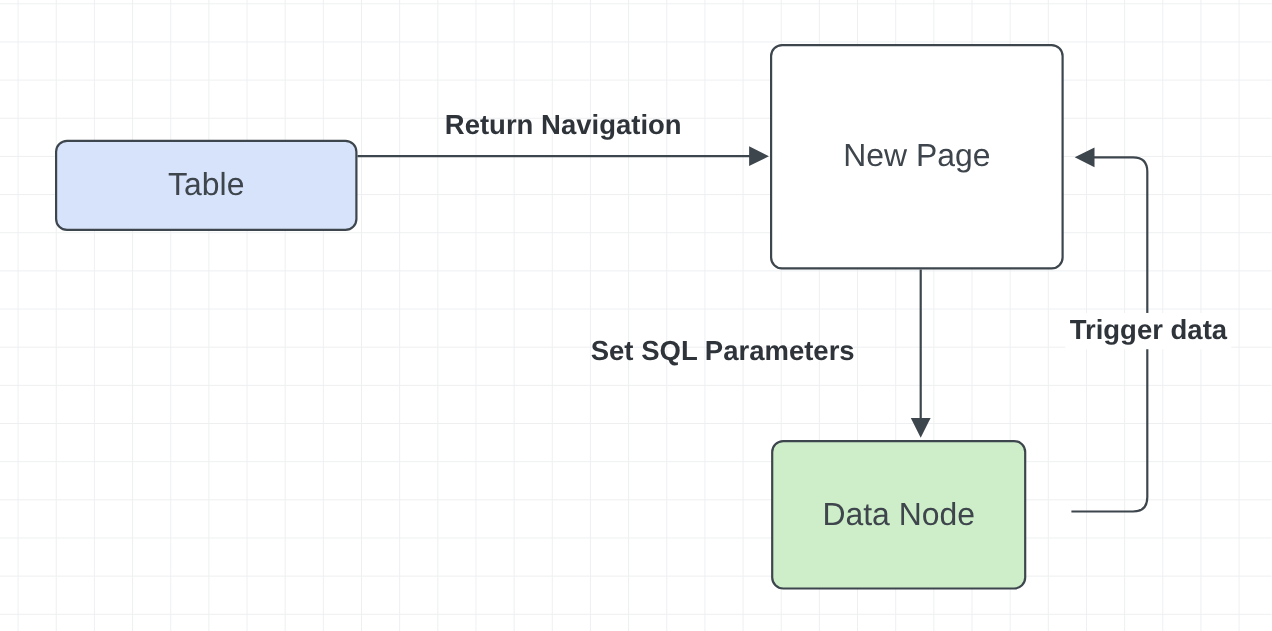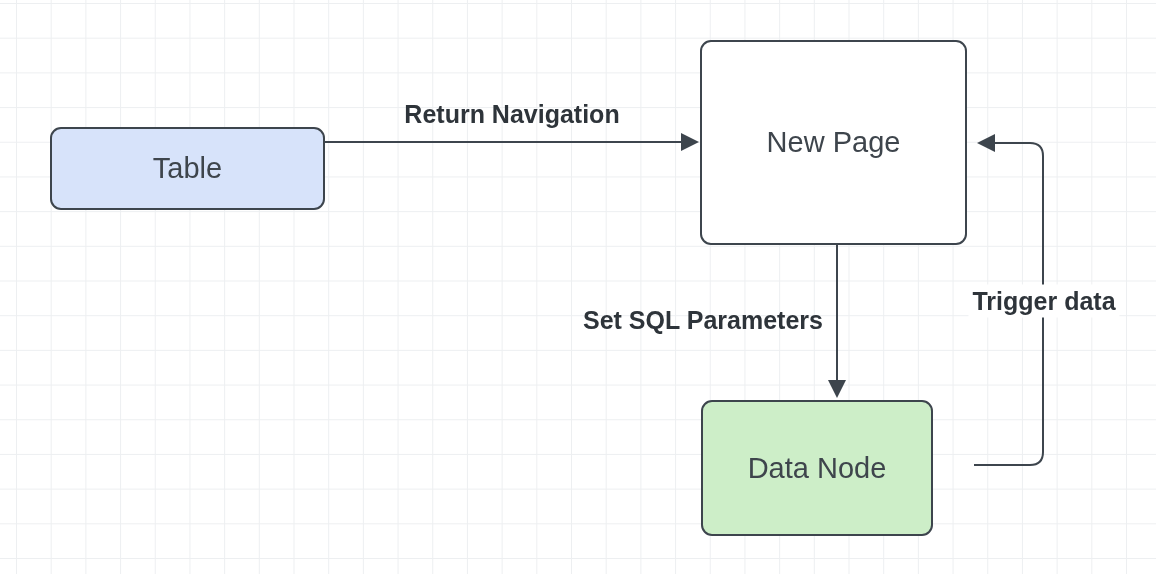--- a/index.html
+++ b/index.html
@@ -63,21 +63,21 @@
   .edge-label {
     position: absolute;
     transform: translate(-50%, -50%);
     font-size: 25px;
     font-weight: bold;
     color: #2e343a;
     white-space: nowrap;
     z-index: 3;
   }
   .label-trigger { left: 512px; top: 114px; }
-  .label-sql     { left: 703px; top: 320px; }
+  .label-sql     { left: 657px; top: 320px; }
   .label-return  { left: 1044px; top: 301px; background: #ffffff; padding: 2px 4px; }
 </style>
 </head>
 <body>
 
 <div class="canvas">
 
   <svg class="edges-svg">
 
     <g>

